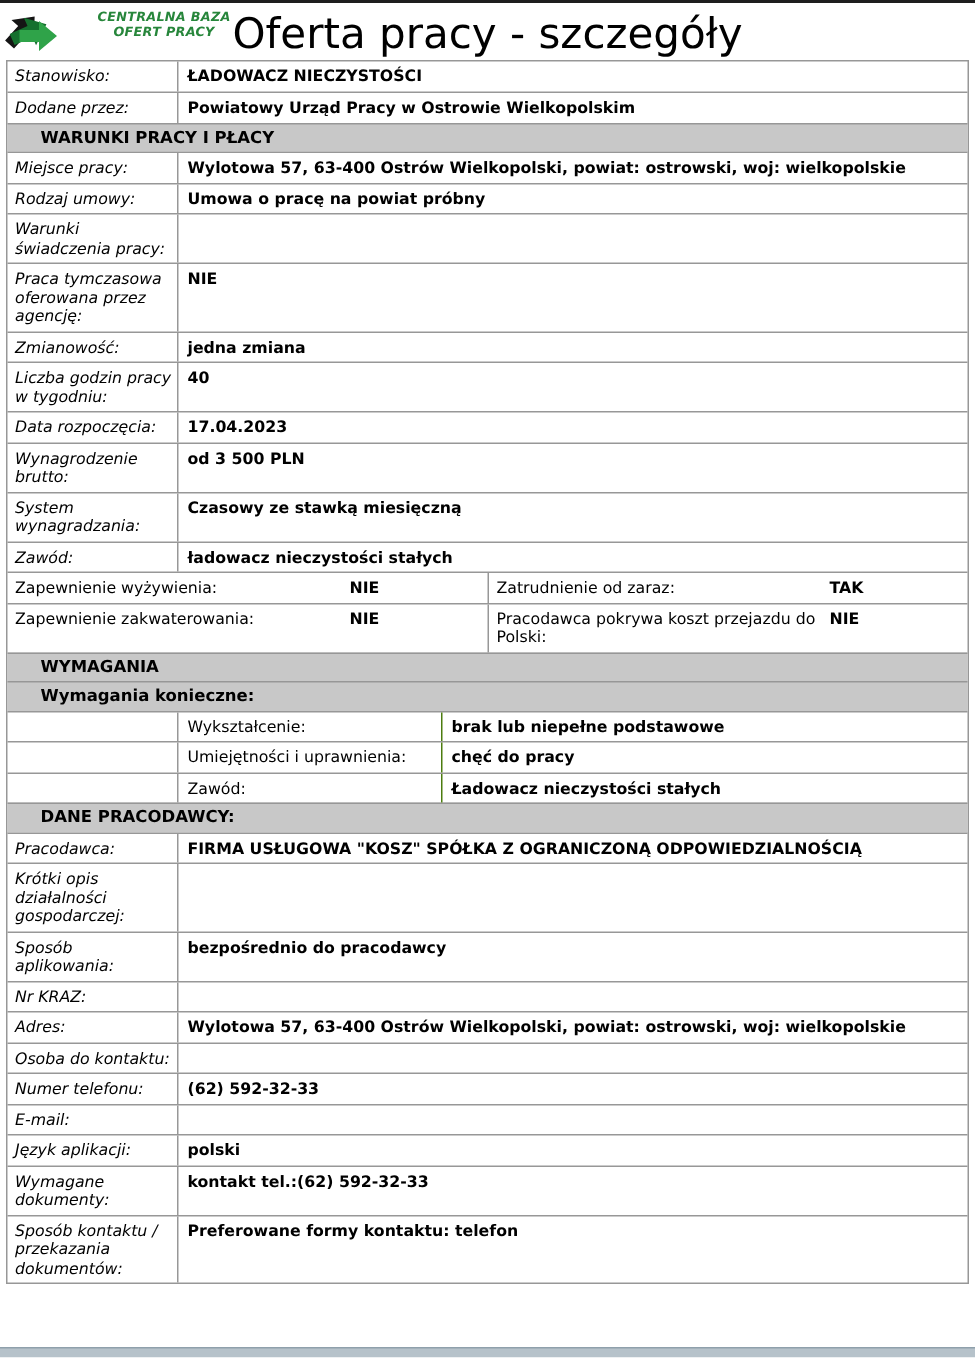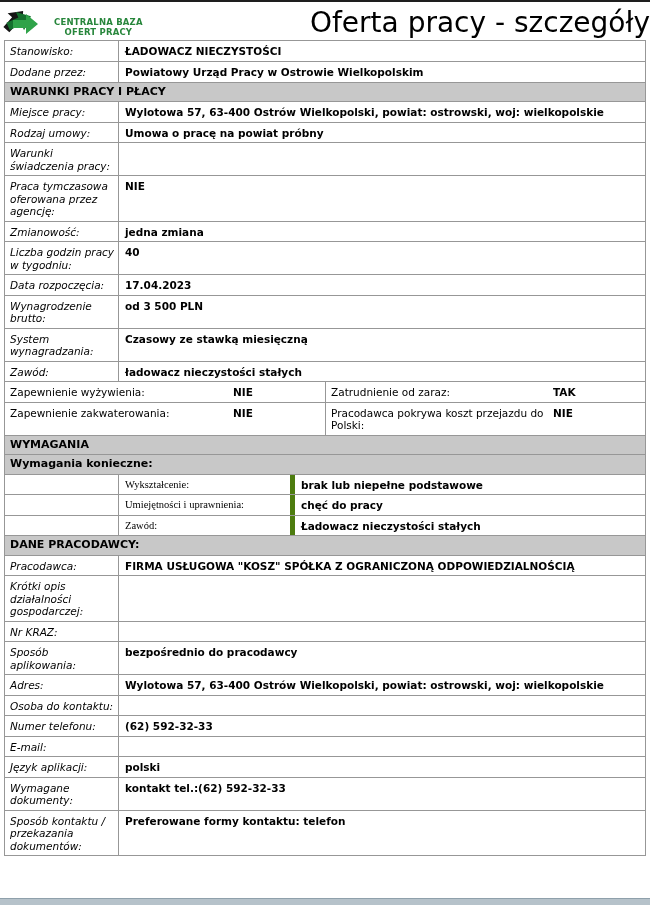--- a/index.html
+++ b/index.html
@@ -2,36 +2,36 @@
 <html><head>
 <meta charset="utf-8">
 <style>
   * { margin:0; padding:0; box-sizing:border-box; }
   html,body { width:650px; height:905px; background:#ffffff; overflow:hidden;
               font-family:"DejaVu Sans", sans-serif; color:#000; position:relative; }
   .top-edge { position:absolute; top:0; left:0; width:100%; height:2px; background:#1e1e1e; }
   .bottom-bar { position:absolute; bottom:0; left:0; width:100%; height:7px; background:#b6c2ca; border-top:1px solid #8fa0ab; }
 
   header { position:relative; height:40px; padding-top:3px; }
-  .logo { position:absolute; left:7px; top:7px; display:flex; align-items:flex-end; gap:5px; }
+  .logo { position:absolute; left:7px; top:7px; display:flex; align-items:flex-start; gap:16px;font-style:italic; }
   .logo svg { overflow:visible; }
   .logo-text { color:#27863b; font-weight:bold; font-size:8.5px; line-height:10px; text-align:center; letter-spacing:.2px; }
-  .page-title { text-align:right; font-size:28px; line-height:36px; font-weight:400; padding-top:2px; }
+  .page-title { text-align:center; font-size:28px; line-height:36px; font-weight:400; padding-top:2px; }
 
   .offer-table { margin:0 4px; border:1px solid #979797; background:#fff; }
   .row { display:flex; border-top:1px solid #979797; font-size:10.5px; line-height:12.5px; min-height:20px; }
   .row:first-child { border-top:none; }
 
-  .section, .subsection { background:#c8c8c8; font-weight:700; font-size:11px; padding:3px 5px; min-height:19px; align-items:center; }
+  .section, .subsection { background:#c8c8c8; font-weight:700; font-size:11px; padding:3px 22px; min-height:19px; align-items:center; }
 
   .field .lbl { width:114px; flex:none; border-right:1px solid #979797; padding:4px 2px 3px 5px;font-style:italic; }
   .field .val { flex:1; font-weight:700; padding:4px 6px 3px 6px; }
 
   .indent .iempty { width:114px; flex:none; border-right:1px solid #979797; }
-  .indent .ilbl  { width:176px; flex:none; border-right:5px solid #4d7c0f; padding:4px 6px 3px 6px;font-family:Liberation Serif, serif; }
+  .indent .ilbl  { width:176px; flex:none; border-right:1px solid #4d7c0f; padding:4px 6px 3px 6px; }
   .indent .ival  { flex:1; font-weight:700; padding:4px 6px 3px 6px; }
 
   .field4 .pair { width:50%; display:flex; }
   .field4 .pair + .pair { border-left:1px solid #979797; }
   .field4 .l4 { flex:1; padding:4px 2px 3px 5px; }
   .field4 .v4 { width:92px; flex:none; font-weight:700; padding:4px 0 3px 0; }
 </style>
 </head>
 <body>
 
@@ -154,28 +154,28 @@
     </div>
     <div class="row field">
       <div class="lbl">Pracodawca:</div>
       <div class="val">FIRMA USŁUGOWA "KOSZ" SPÓŁKA Z OGRANICZONĄ ODPOWIEDZIALNOŚCIĄ</div>
     </div>
     <div class="row field">
       <div class="lbl">Krótki opis działalności gospodarczej:</div>
       <div class="val"></div>
     </div>
     <div class="row field">
-      <div class="lbl">Nr KRAZ:</div>
-      <div class="val"></div>
-    </div>
-    <div class="row field">
       <div class="lbl">Sposób aplikowania:</div>
       <div class="val">bezpośrednio do pracodawcy</div>
     </div>
     <div class="row field">
+      <div class="lbl">Nr KRAZ:</div>
+      <div class="val"></div>
+    </div>
+    <div class="row field">
       <div class="lbl">Adres:</div>
       <div class="val">Wylotowa 57, 63-400 Ostrów Wielkopolski, powiat: ostrowski, woj: wielkopolskie</div>
     </div>
     <div class="row field">
       <div class="lbl">Osoba do kontaktu:</div>
       <div class="val"></div>
     </div>
     <div class="row field">
       <div class="lbl">Numer telefonu:</div>
       <div class="val">(62) 592-32-33</div>

